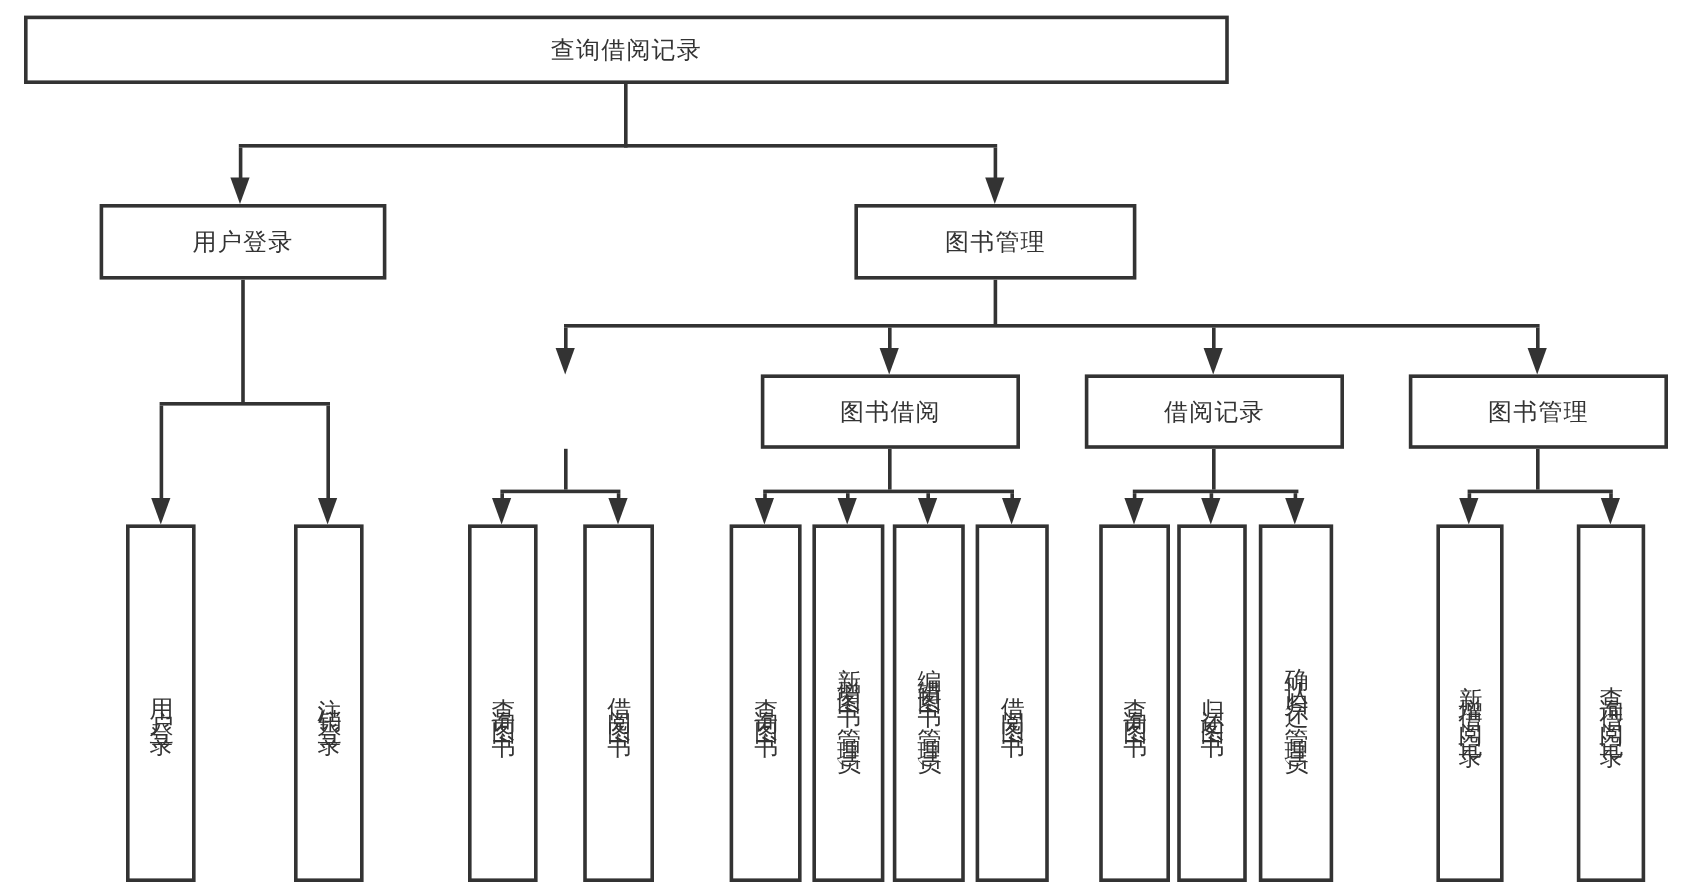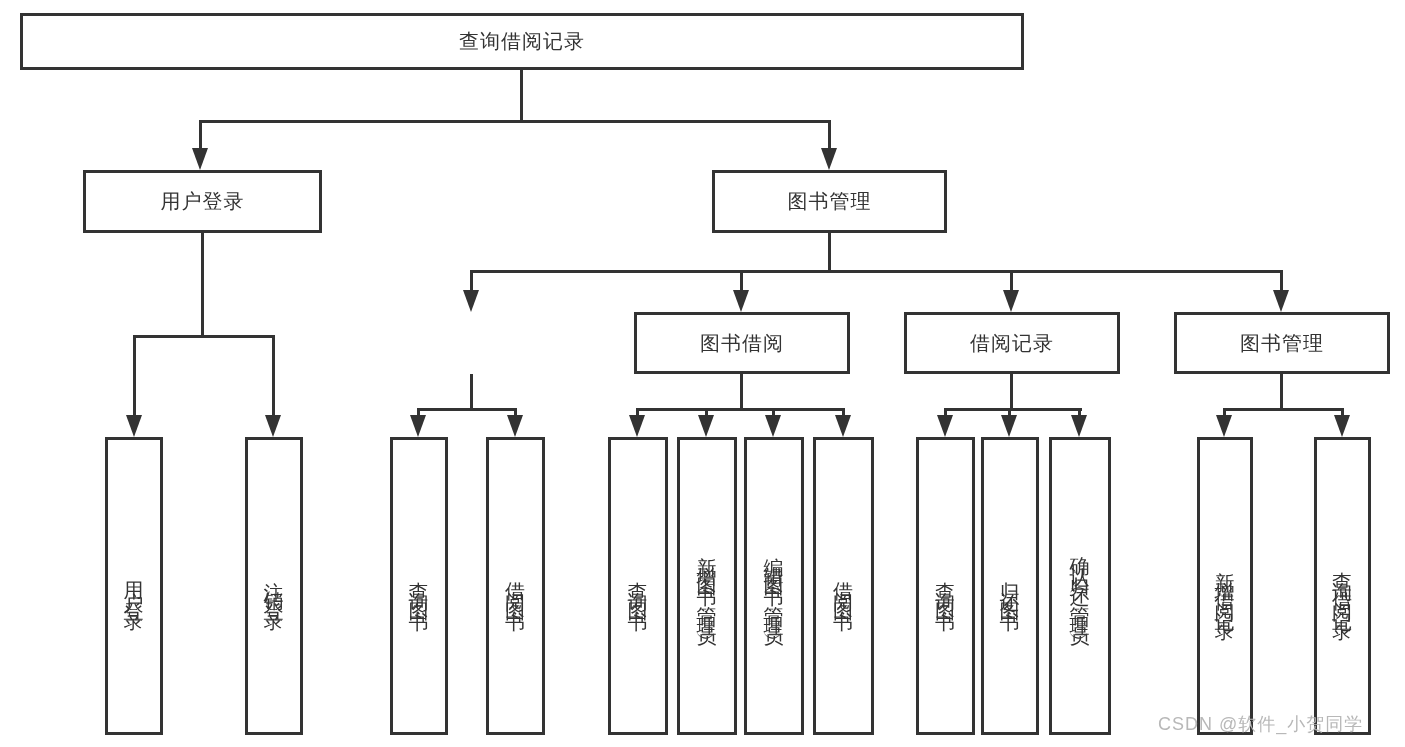--- a/index.html
+++ b/index.html
@@ -176,15 +176,14 @@
     <span class="lbl">确认归还（管理员）</span>
   </div>
 
   <div class="box vbox" style="left:1197px;top:437px;width:56px;height:298px;">
     <span class="lbl">新增借阅记录</span>
   </div>
   <div class="box vbox" style="left:1314px;top:437px;width:57px;height:298px;">
     <span class="lbl">查询借阅记录</span>
   </div>
 
-  <div class="watermark">CSDN @软件_小贺同学</div>
 
 </div>
 
 </body></html>

